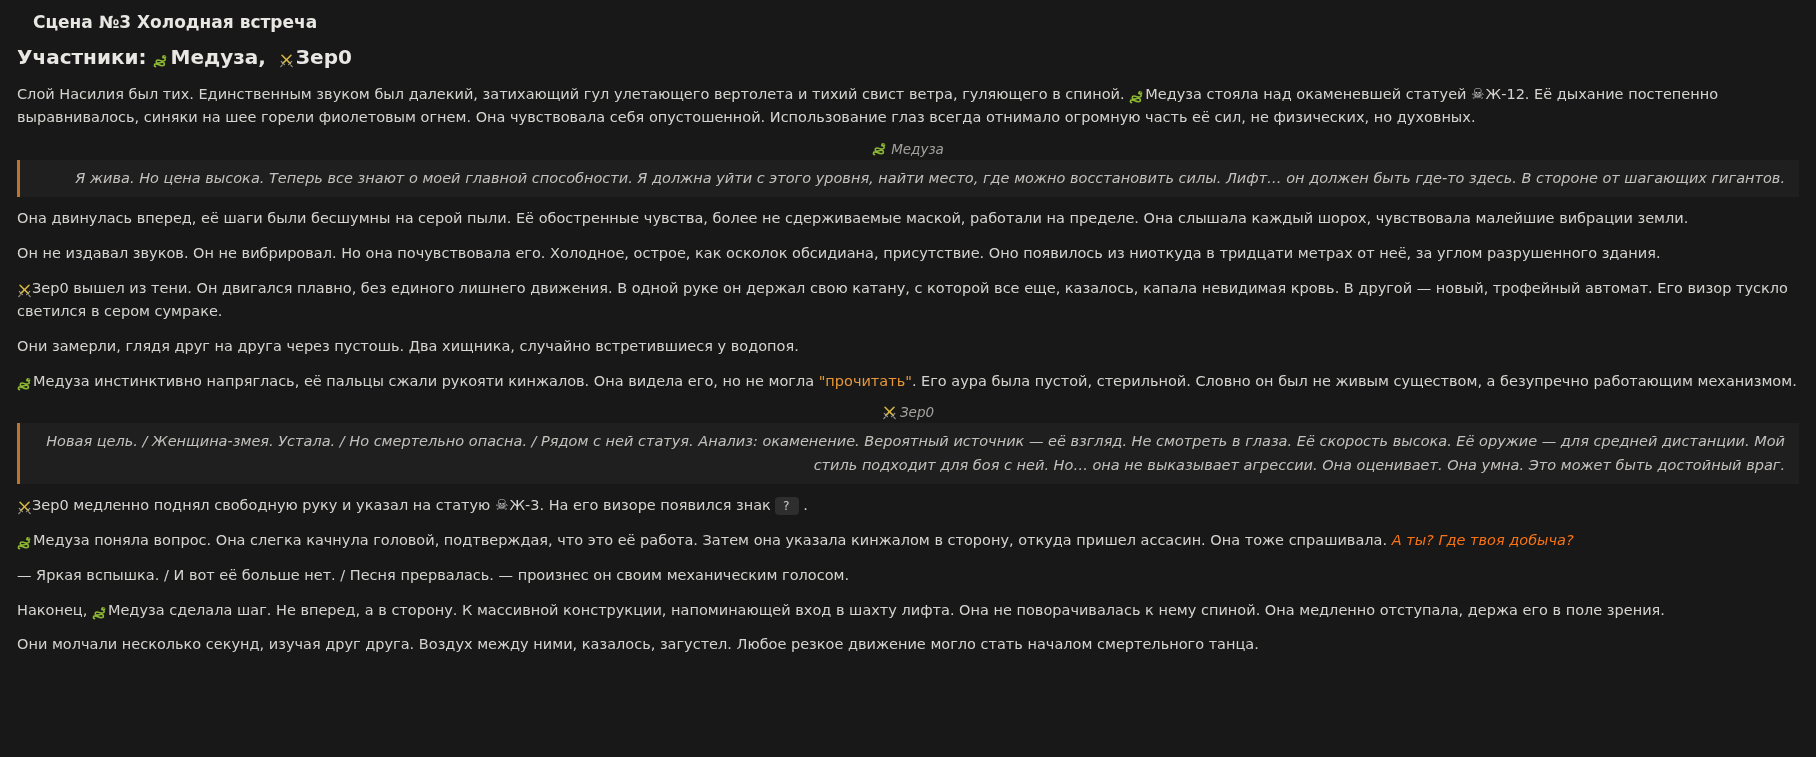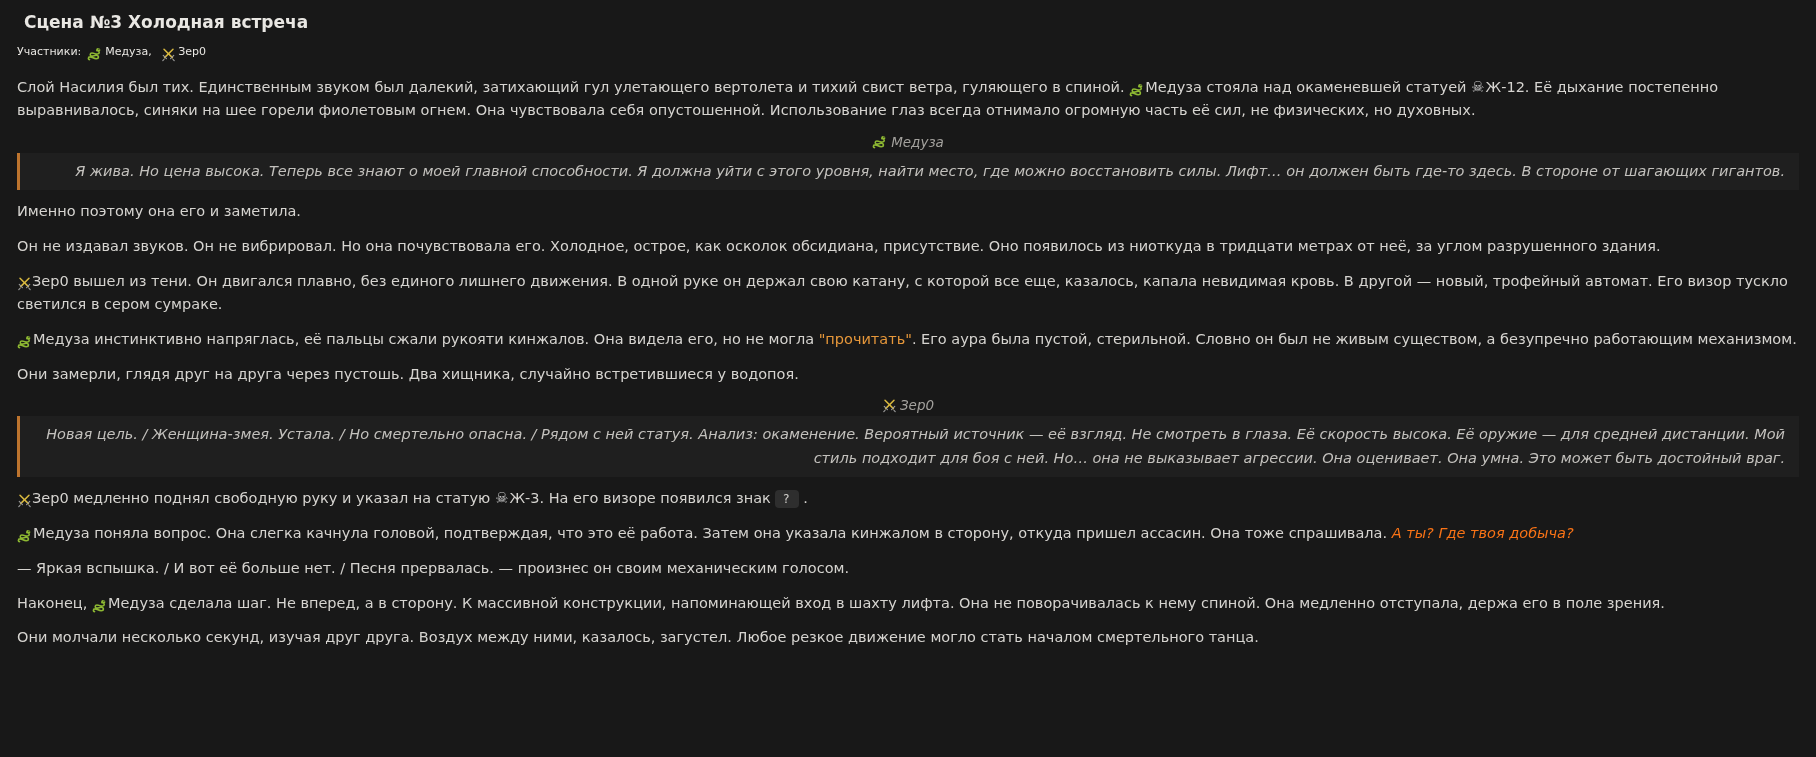--- a/index.html
+++ b/index.html
@@ -4,22 +4,22 @@
 <style>
   :root{
     --bg:#181818; --text:#d6d4d0; --title:#e9e7e3; --muted:#a3a19d;
     --accent:#e6973a; --qborder:#bd742e; --qbg:#1f1f1f; --code-bg:#2e2e2e;
     --snake:#8db832; --gold:#d9b93f; --skull:#c9c9c9;
   }
   *{box-sizing:border-box;}
   html,body{margin:0;padding:0;background:var(--bg);}
   body{font-family:"DejaVu Sans","Liberation Sans",sans-serif;color:var(--text);}
   .page{width:1816px;min-height:757px;padding:8px 17px 6px 17px;}
-  .title{font-size:17px;font-weight:700;color:var(--title);margin:4px 0 13px 7px;}
-  .participants{font-weight:400;color:var(--title);font-size:11px;margin:0 0 14px 0;}
+  .title{font-size:17px;font-weight:700;color:var(--title);margin:4px 0 13px 16px;}
+  .participants{font-weight:700;color:var(--title);font-size:20px;margin:0 0 14px 0;}
   .participants .icon{margin:0 2px 0 6px;}
   p.para{font-size:14.5px;line-height:1.58;margin:0 0 12px 0;}
   .speaker{display:flex;justify-content:center;align-items:center;gap:3px;
     font-size:13.5px;font-style:italic;color:var(--muted);margin:2px 0 3px 0;}
   blockquote.quote{margin:0 0 10px 0;background:var(--qbg);
     border-left:3px solid var(--qborder);padding:7px 14px;text-align:right;}
   .quote-text{font-size:14.5px;line-height:1.6;font-style:italic;color:#c3c1bd;}
   .icon{display:inline-block;vertical-align:-2px;line-height:1;}
   .icon svg{display:inline-block;vertical-align:middle;}
   .icon.skull{color:var(--skull);font-size:15px;vertical-align:0;margin-right:1px;}
@@ -62,40 +62,40 @@
         <span class="icon"><svg width="16" height="16" viewBox="0 0 20 20" aria-hidden="true">
             <path d="M3.2 17 C 1.2 17 1.2 13.6 3.6 13.6 C 7 13.6 8 15.9 11.4 15.9 C 15.2 15.9 15.2 11.6 11.4 11.6 C 9 11.6 8 13 5.6 12.5 C 3.2 12 3.7 8.7 6.1 8.7 C 9.4 8.7 10.4 10.6 13.2 10.1 C 16.2 9.6 15.7 5.9 13.3 5.9 L 12.4 5.9" fill="none" stroke="var(--snake)" stroke-width="2" stroke-linecap="round"></path>
             <path d="M13.6 2.4 C 16.2 2.4 17.2 4.2 16.4 6.3 L 12.6 6.3 C 10.9 6.3 11 2.4 13.6 2.4 Z" fill="var(--snake)"></path>
             <circle cx="14.9" cy="4" r="0.8" fill="#1c1c1c"></circle>
           </svg></span>
         <span>Медуза</span>
       </div>
       <blockquote class="quote">
         <div class="quote-text">Я жива. Но цена высока. Теперь все знают о моей главной способности. Я должна уйти с этого уровня, найти место, где можно восстановить силы. Лифт… он должен быть где-то здесь. В стороне от шагающих гигантов.</div>
       </blockquote>
-      <p class="para"><span>Именно поэтому она его и заметила.</span></p>
+      <p class="para"><span>Она двинулась вперед, её шаги были бесшумны на серой пыли. Её обостренные чувства, более не сдерживаемые маской, работали на пределе. Она слышала каждый шорох, чувствовала малейшие вибрации земли.</span></p>
       <p class="para"><span>Он не издавал звуков. Он не вибрировал. Но она почувствовала его. Холодное, острое, как осколок обсидиана, присутствие. Оно появилось из ниоткуда в тридцати метрах от неё, за углом разрушенного здания.</span></p>
       <p class="para"><span class="icon"><svg width="15" height="15" viewBox="0 0 20 20" aria-hidden="true">
             <g stroke="var(--gold)" stroke-width="2" stroke-linecap="round">
               <path d="M4 3 L15.2 14.2"></path>
               <path d="M16 3 L4.8 14.2"></path>
             </g>
             <g stroke="#9b9b9b" stroke-width="1.6" stroke-linecap="round">
               <path d="M12.8 15.4 L17 11.2"></path>
               <path d="M7.2 15.4 L3 11.2"></path>
               <path d="M16 16.6 L17.6 18.2"></path>
               <path d="M4 16.6 L2.4 18.2"></path>
             </g>
           </svg></span><span>Зер0 вышел из тени. Он двигался плавно, без единого лишнего движения. В одной руке он держал свою катану, с которой все еще, казалось, капала невидимая кровь. В другой — новый, трофейный автомат. Его визор тускло светился в сером сумраке.</span></p>
+      <p class="para"><span>Они замерли, глядя друг на друга через пустошь. Два хищника, случайно встретившиеся у водопоя.</span></p>
       <p class="para"><span class="icon"><svg width="16" height="16" viewBox="0 0 20 20" aria-hidden="true">
             <path d="M3.2 17 C 1.2 17 1.2 13.6 3.6 13.6 C 7 13.6 8 15.9 11.4 15.9 C 15.2 15.9 15.2 11.6 11.4 11.6 C 9 11.6 8 13 5.6 12.5 C 3.2 12 3.7 8.7 6.1 8.7 C 9.4 8.7 10.4 10.6 13.2 10.1 C 16.2 9.6 15.7 5.9 13.3 5.9 L 12.4 5.9" fill="none" stroke="var(--snake)" stroke-width="2" stroke-linecap="round"></path>
             <path d="M13.6 2.4 C 16.2 2.4 17.2 4.2 16.4 6.3 L 12.6 6.3 C 10.9 6.3 11 2.4 13.6 2.4 Z" fill="var(--snake)"></path>
             <circle cx="14.9" cy="4" r="0.8" fill="#1c1c1c"></circle>
           </svg></span><span>Медуза инстинктивно напряглась, её пальцы сжали рукояти кинжалов. Она видела его, но не могла </span><span class="accent">"прочитать"</span><span>. Его аура была пустой, стерильной. Словно он был не живым существом, а безупречно работающим механизмом.</span></p>
-      <p class="para"><span>Они замерли, глядя друг на друга через пустошь. Два хищника, случайно встретившиеся у водопоя.</span></p>
       <div class="speaker">
         <span class="icon"><svg width="15" height="15" viewBox="0 0 20 20" aria-hidden="true">
             <g stroke="var(--gold)" stroke-width="2" stroke-linecap="round">
               <path d="M4 3 L15.2 14.2"></path>
               <path d="M16 3 L4.8 14.2"></path>
             </g>
             <g stroke="#9b9b9b" stroke-width="1.6" stroke-linecap="round">
               <path d="M12.8 15.4 L17 11.2"></path>
               <path d="M7.2 15.4 L3 11.2"></path>
               <path d="M16 16.6 L17.6 18.2"></path>

